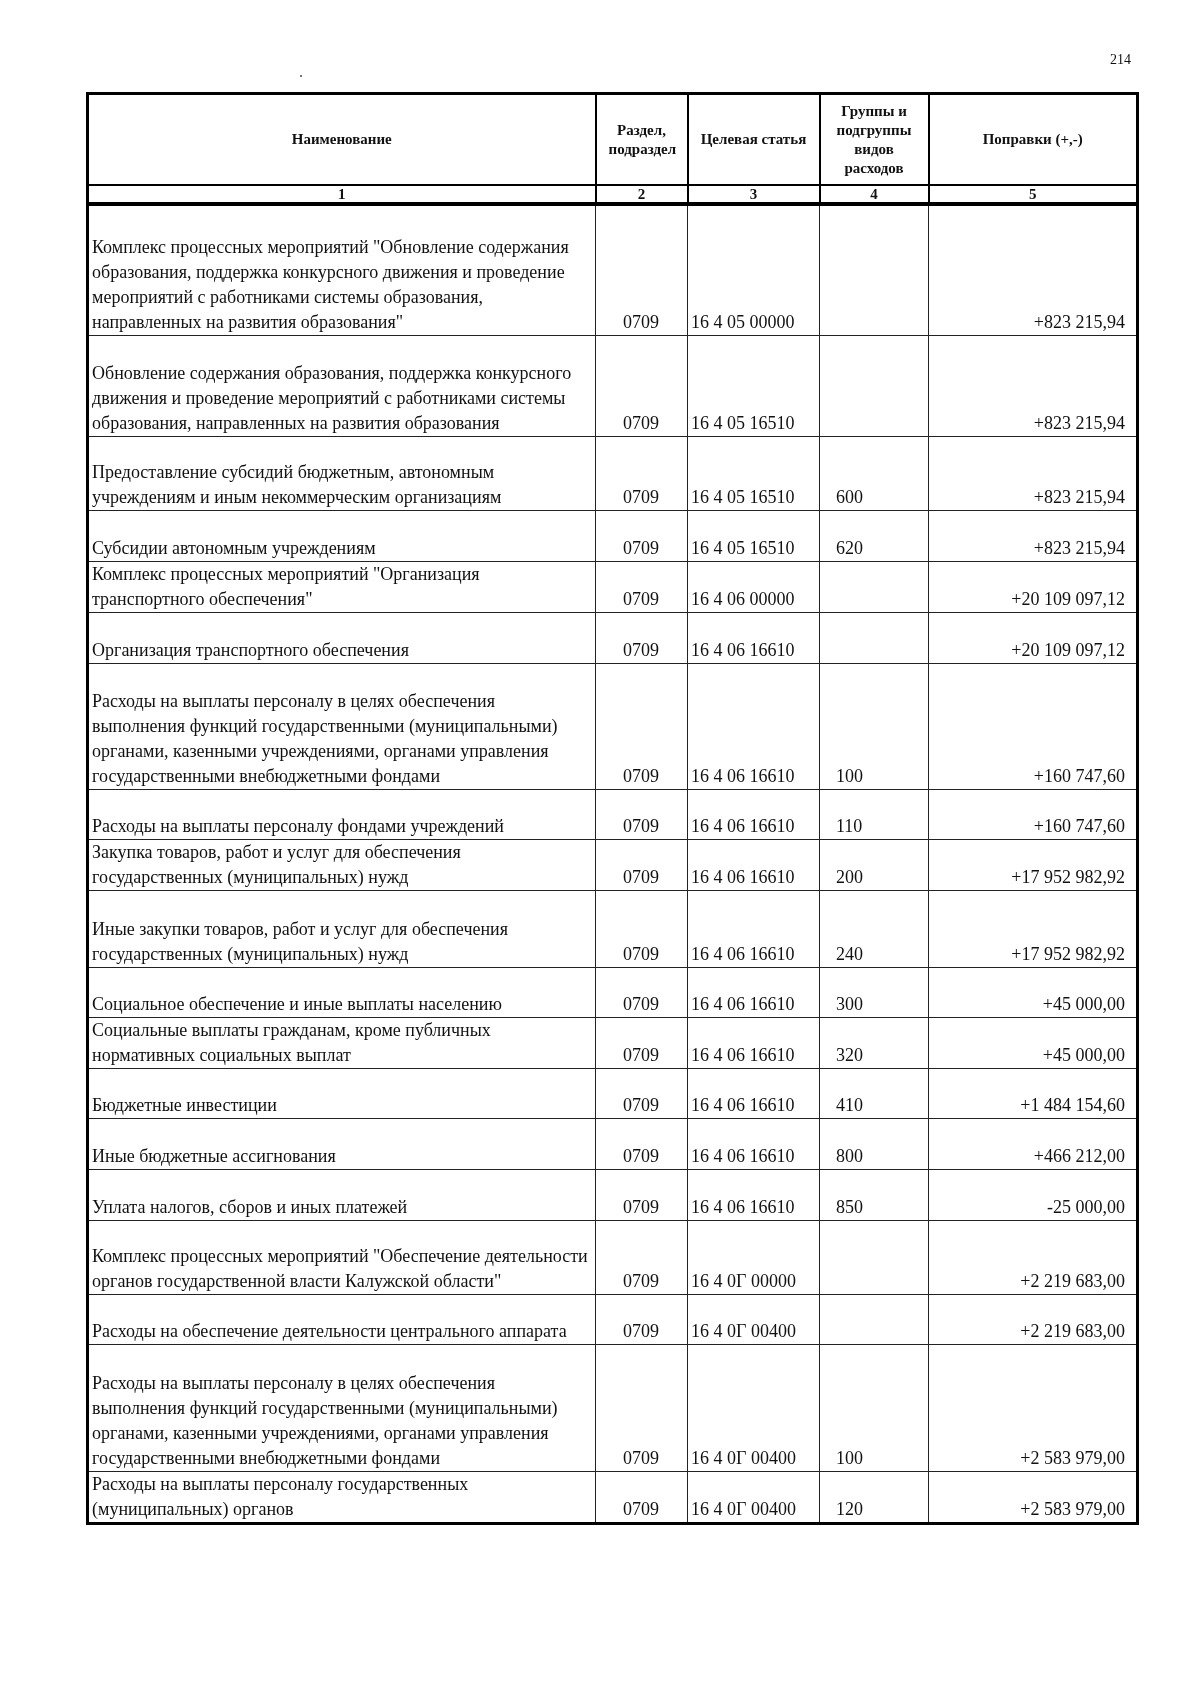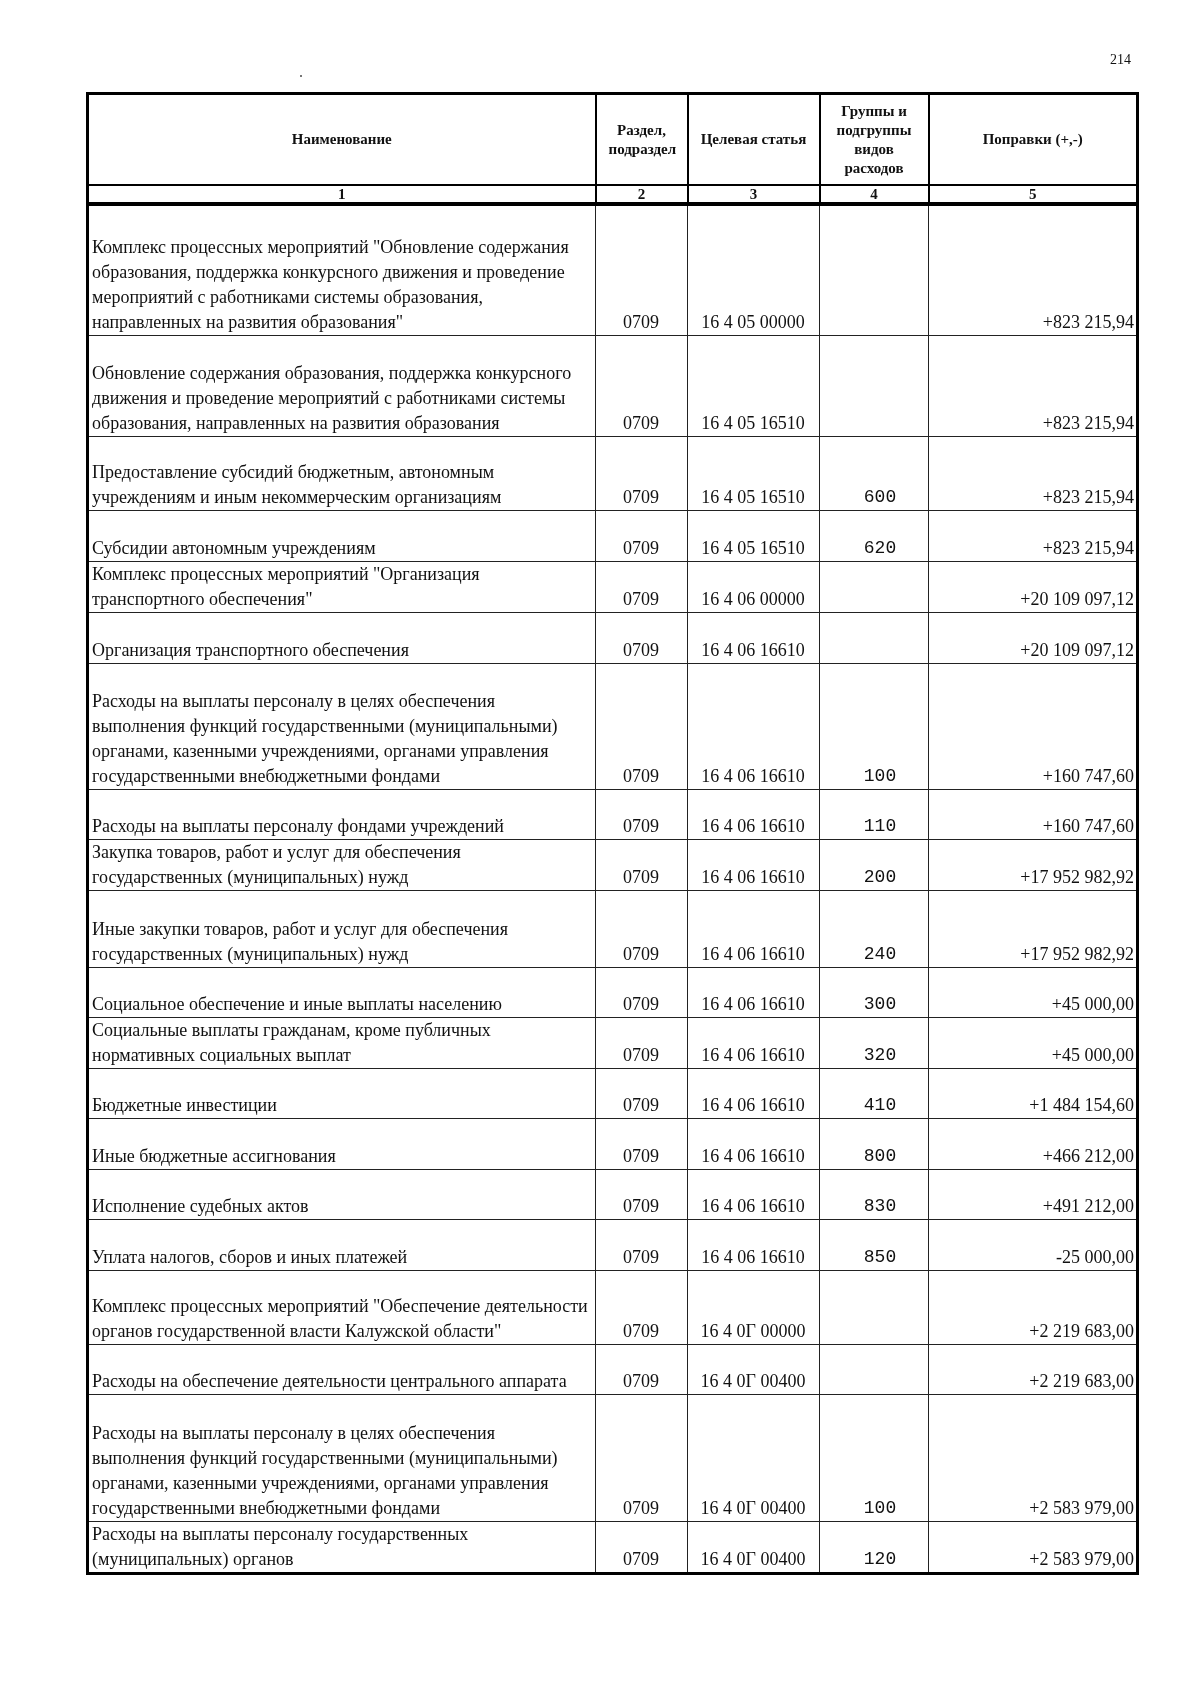--- a/index.html
+++ b/index.html
@@ -17,23 +17,23 @@
     table.budget col.c5 { width: 209px; }
     th { font-weight: bold; font-size: 15px; line-height: 19px; text-align: center;
          vertical-align: middle; border: 2px solid #000; padding: 2px 12px; height: 85px; }
     tr.numbering td { font-weight: bold; font-size: 15px; text-align: center;
                       border: 2px solid #000; border-bottom: 4px solid #000;
                       height: 16px; padding: 0; line-height: 16px; }
     td { font-size: 18px; line-height: 25px; vertical-align: bottom;
          border: 1.5px solid #222; padding: 0 4px 0 3px; }
     td.name { text-align: left; }
     td.sect { text-align: center; }
-    td.target { text-align: center; }
-    td.group { text-align: center; padding-left: 16px; font-family: Liberation Mono, monospace; }
-    td.amount { text-align: right; padding-right: 2px; }
+    td.target { text-align: left; }
+    td.group { text-align: left; padding-left: 16px; }
+    td.amount { text-align: right; padding-right: 11px; }
   </style>
 </head>
 <body>
 
 <div class="page-number">214</div>
 <div class="stray-dot" style="left:300px;top:75px;"></div>
 
 <table class="budget">
   <colgroup>
     <col class="c1">
@@ -150,27 +150,20 @@
         <td class="group">410</td>
         <td class="amount">+1 484 154,60</td>
       </tr>
       <tr style="height: 51px;">
         <td class="name">Иные бюджетные ассигнования</td>
         <td class="sect">0709</td>
         <td class="target">16 4 06 16610</td>
         <td class="group">800</td>
         <td class="amount">+466 212,00</td>
       </tr>
-      <tr style="height: 50px;">
-        <td class="name">Исполнение судебных актов</td>
-        <td class="sect">0709</td>
-        <td class="target">16 4 06 16610</td>
-        <td class="group">830</td>
-        <td class="amount">+491 212,00</td>
-      </tr>
       <tr style="height: 51px;">
         <td class="name">Уплата налогов, сборов и иных платежей</td>
         <td class="sect">0709</td>
         <td class="target">16 4 06 16610</td>
         <td class="group">850</td>
         <td class="amount">-25 000,00</td>
       </tr>
       <tr style="height: 74px;">
         <td class="name">Комплекс процессных мероприятий "Обеспечение деятельности органов государственной власти Калужской области"</td>
         <td class="sect">0709</td>

